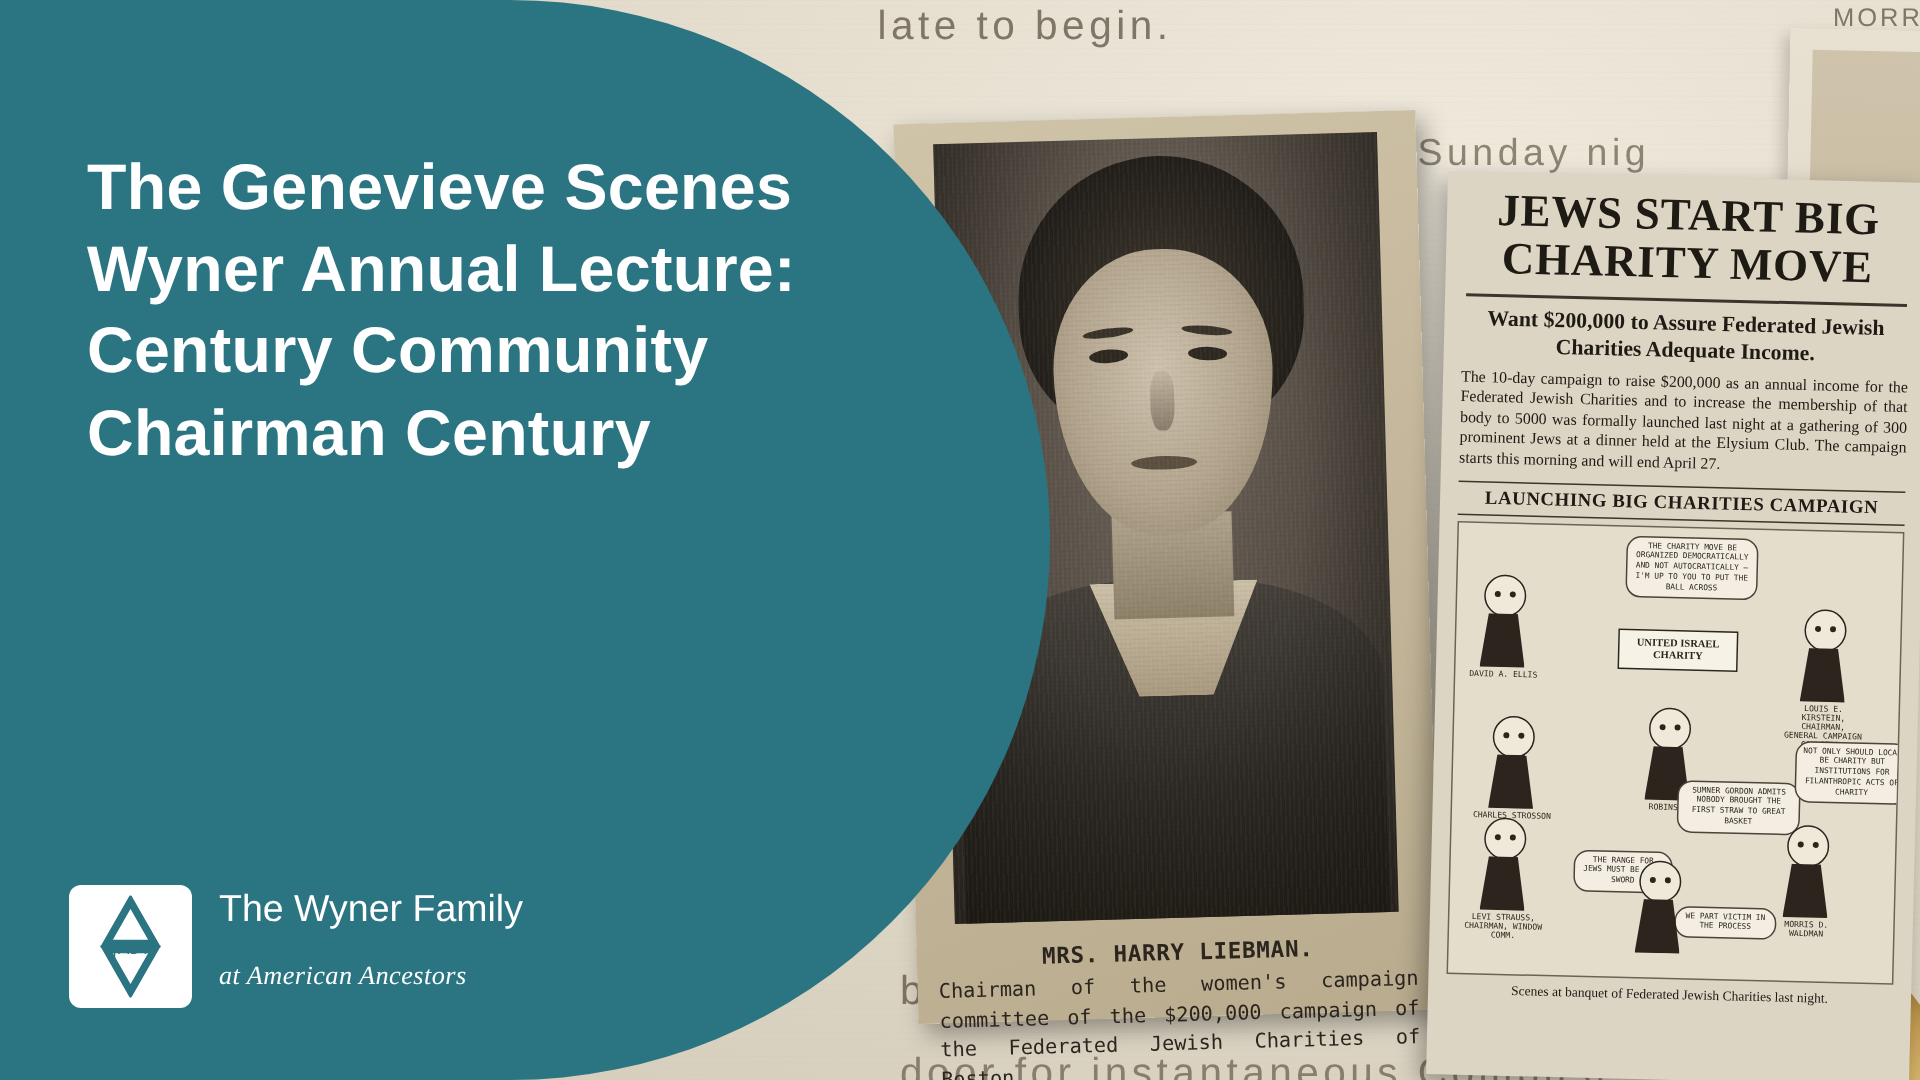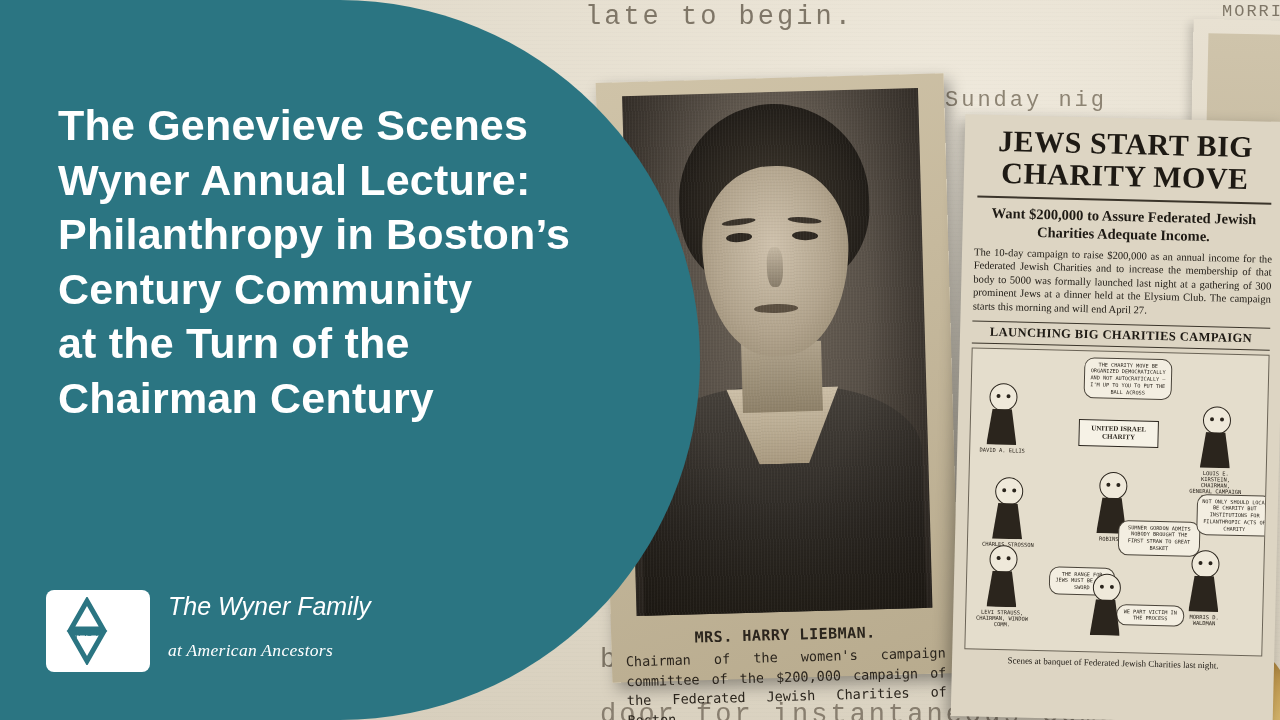--- a/index.html
+++ b/index.html
@@ -26,28 +26,28 @@
   .bg-paper:after {
     content: "";
     position: absolute;
     inset: 0;
     background:
       repeating-linear-gradient(180deg, rgba(0,0,0,0.018) 0px, rgba(0,0,0,0.018) 1px, rgba(0,0,0,0) 1px, rgba(0,0,0,0) 4px);
     opacity: .6;
   }
   .typed-line {
     position: absolute;
-    font-family: Liberation Mono, monospace;
+    font-family: Liberation Sans, sans-serif;
     color: #7d7362;
     letter-spacing: 3px;
     white-space: nowrap;
     opacity: .85;
   }
   .tl1 { left: 585px;  top: 2px;   font-size: 27px; color:#6d6455; }
-  .tl2 { left: 945px;  top: 88px;  font-size: 22px; }
+  .tl2 { left: 945px;  top: 88px;  font-size: 25px; }
   .tl3 { left: 600px;  top: 645px; font-size: 27px; color:#6d6455; }
   .tl4 { left: 600px;  top: 700px; font-size: 27px; color:#7a7061; }
   .tl5 { left: 1222px; top: 2px;   font-size: 17px; color:#6d6455; letter-spacing: 2px;}
 
   
   .sheet-right {
     position: absolute;
     left: 1190px; top: 20px;
     width: 110px; height: 360px;
     background: linear-gradient(180deg,#e8e1d2,#ddd5c3);
@@ -299,29 +299,29 @@
 
   
   .logo-wrap {
     position: absolute;
     left: 46px; bottom: 48px;
     display: flex;
     align-items: flex-start;
     gap: 18px;
   }
   .logo-mark {
-    width: 104px; height: 82px;
+    width: 82px; height: 82px;
     background: #ffffff;
     border-radius: 8px;
     position: relative;
     flex: 0 0 auto;
   }
   .logo-mark svg { position: absolute; left: 7px; top: 7px; }
   .logo-text { color: #fff; padding-top: 2px; }
-  .logo-l1 { font-size: 25px; line-height: 1.18; font-style: italic; }
+  .logo-l1 { font-size: 25px; line-height: 1.18; }
   .logo-l2 { font-size: 29px; font-weight: bold; line-height: 1.2; position: relative; display:inline-block;}
   .logo-tm { font-size: 11px; vertical-align: super; }
   .logo-l3 {
     font-family: "Liberation Serif", serif;
     font-style: italic;
     font-size: 17.5px;
     margin-top: 18px;
     letter-spacing: .3px;
   }
 </style>
@@ -431,23 +431,21 @@
 
     <div class="news-artcap">Scenes at banquet of Federated Jewish Charities last night.</div>
   </div>
 
   <div class="teal-panel"></div>
   <div class="teal-rect"></div>
 
   <div class="title">
     <div>The Genevieve Scenes</div>
     <div>Wyner Annual Lecture:</div>
-    <div>Philanthropy in Boston’s</div>
     <div>Century Community</div>
-    <div>at the Turn of the</div>
     <div>Chairman Century</div>
   </div>
 
   <div class="logo-wrap">
     <div class="logo-mark">
       <svg width="68" height="68" viewBox="0 0 68 68" aria-hidden="true">
         <polygon points="34,4 50,32 18,32" fill="none" stroke="#2b7582" stroke-width="5"></polygon>
         <polygon points="34,64 18,36 50,36" fill="none" stroke="#2b7582" stroke-width="5"></polygon>
         <text x="34" y="39" text-anchor="middle" font-family="DejaVu Sans, sans-serif" font-size="11" fill="#2b7582">זיכרון</text>
       </svg>

